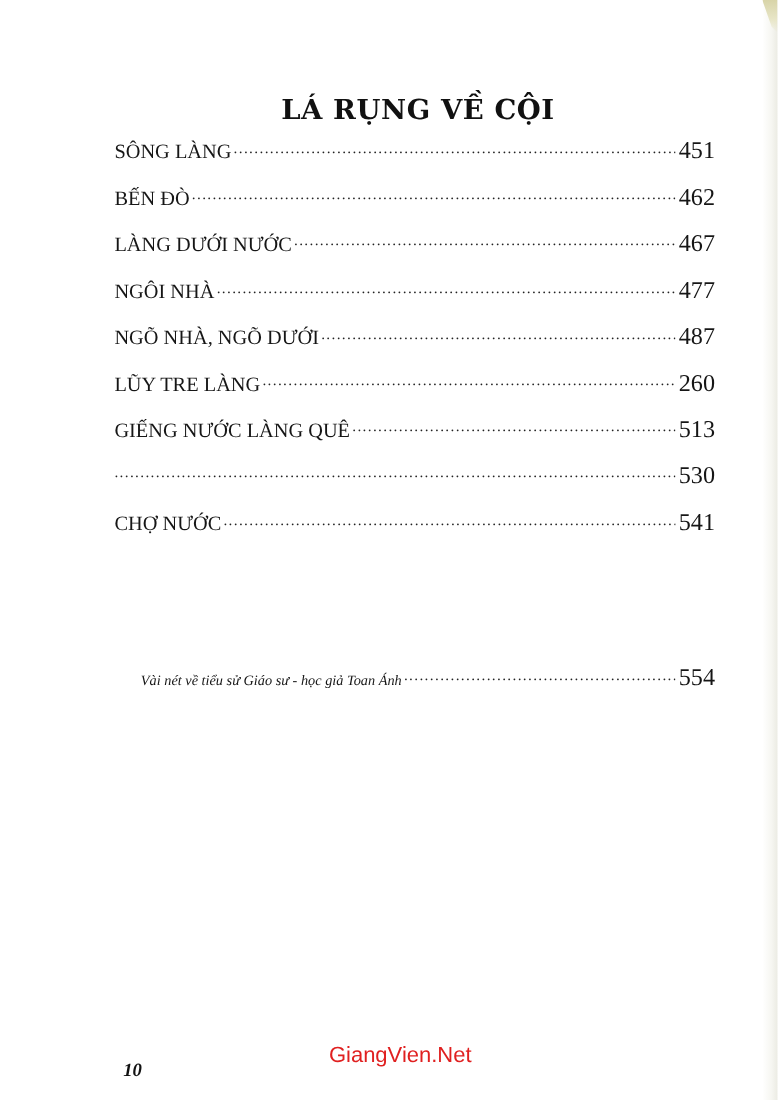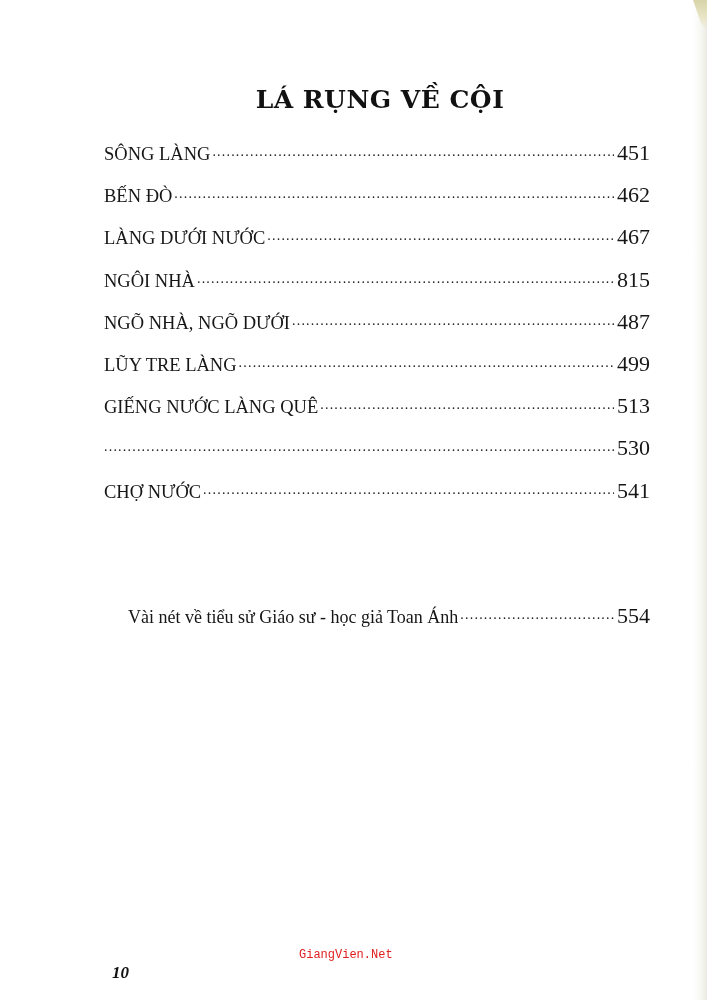--- a/index.html
+++ b/index.html
@@ -42,21 +42,20 @@
       font-weight: bold;
       font-size: 25px;
       letter-spacing: 0.5px;
       color: #111;
     }
     .toc {
       position: absolute;
       left: 104px;
       top: 124px;
       width: 546px;
-      margin-top: 16px;
     }
     .toc-row {
       display: flex;
       align-items: baseline;
       height: 42.2px;
       font-size: 18.5px;
       white-space: nowrap;
     }
     .toc-label {
       flex: 0 0 auto;
@@ -82,37 +81,38 @@
       flex: 0 0 auto;
       font-size: 22px;
     }
     .appendix {
       position: absolute;
       left: 128px;
       top: 603px;
       width: 522px;
     }
     .appendix .toc-label {
-      font-size: 18px;
+      font-style: italic;
+      font-size: 13px;
     }
     .page-number {
       position: absolute;
       left: 112px;
       top: 963px;
       font-style: italic;
       font-weight: bold;
       font-size: 17px;
       color: #111;
     }
     .watermark {
       position: absolute;
       left: 299px;
       top: 948px;
-      font-family: Liberation Mono, monospace;
-      font-size: 12px;
+      font-family: Liberation Sans, sans-serif;
+      font-size: 20px;
       color: #e02020;
     }
   </style>
 </head>
 <body>
 
 <div class="page-edge"></div>
 <div class="corner-shadow"></div>
 
 <h1 class="title">LÁ RỤNG VỀ CỘI</h1>
@@ -129,31 +129,31 @@
     <span class="toc-page">462</span>
   </div>
   <div class="toc-row">
     <span class="toc-label">LÀNG DƯỚI NƯỚC</span>
     <span class="toc-dots"></span>
     <span class="toc-page">467</span>
   </div>
   <div class="toc-row">
     <span class="toc-label">NGÔI NHÀ</span>
     <span class="toc-dots"></span>
-    <span class="toc-page">815</span>
+    <span class="toc-page">477</span>
   </div>
   <div class="toc-row">
     <span class="toc-label">NGÕ NHÀ, NGÕ DƯỚI</span>
     <span class="toc-dots"></span>
     <span class="toc-page">487</span>
   </div>
   <div class="toc-row">
     <span class="toc-label">LŨY TRE LÀNG</span>
     <span class="toc-dots"></span>
-    <span class="toc-page">499</span>
+    <span class="toc-page">260</span>
   </div>
   <div class="toc-row">
     <span class="toc-label">GIẾNG NƯỚC LÀNG QUÊ</span>
     <span class="toc-dots"></span>
     <span class="toc-page">513</span>
   </div>
   <div class="toc-row">
     <span class="toc-dots"></span>
     <span class="toc-page">530</span>
   </div>

